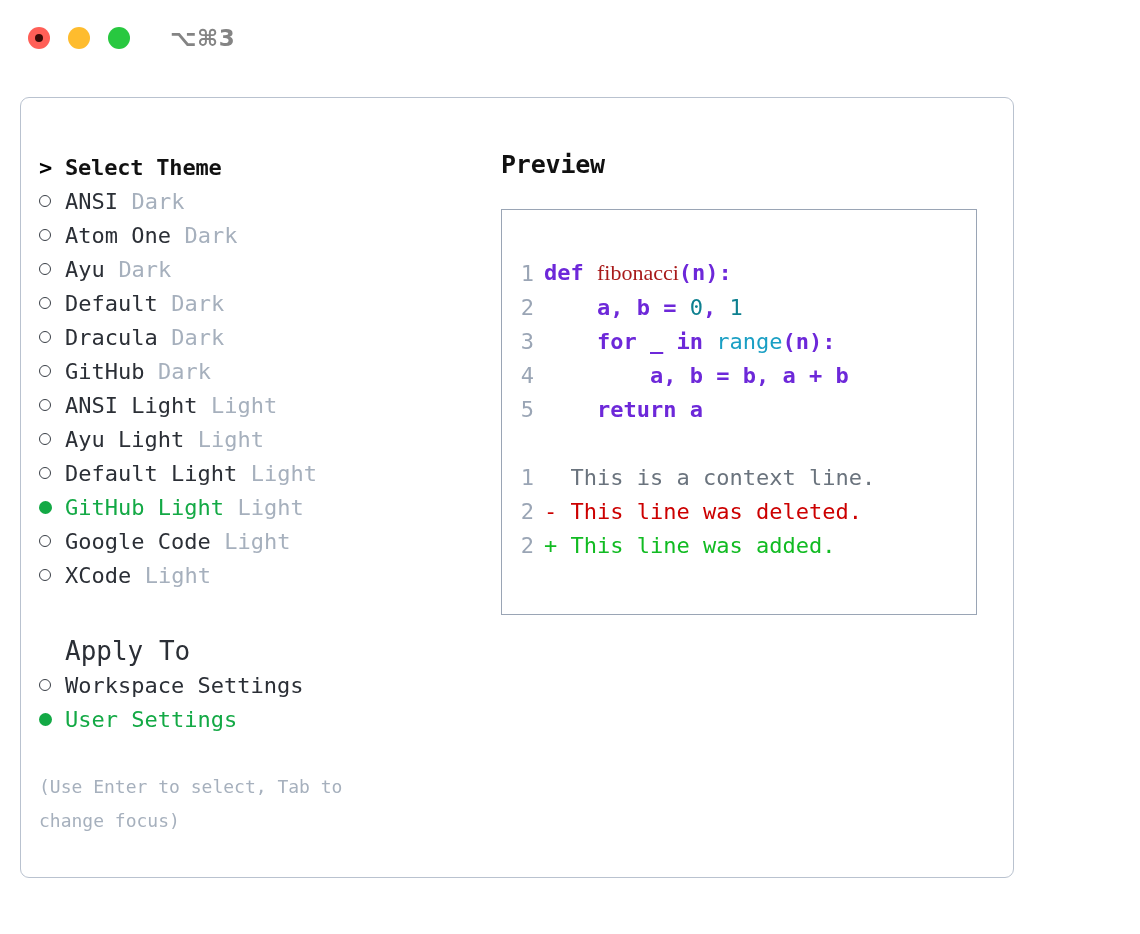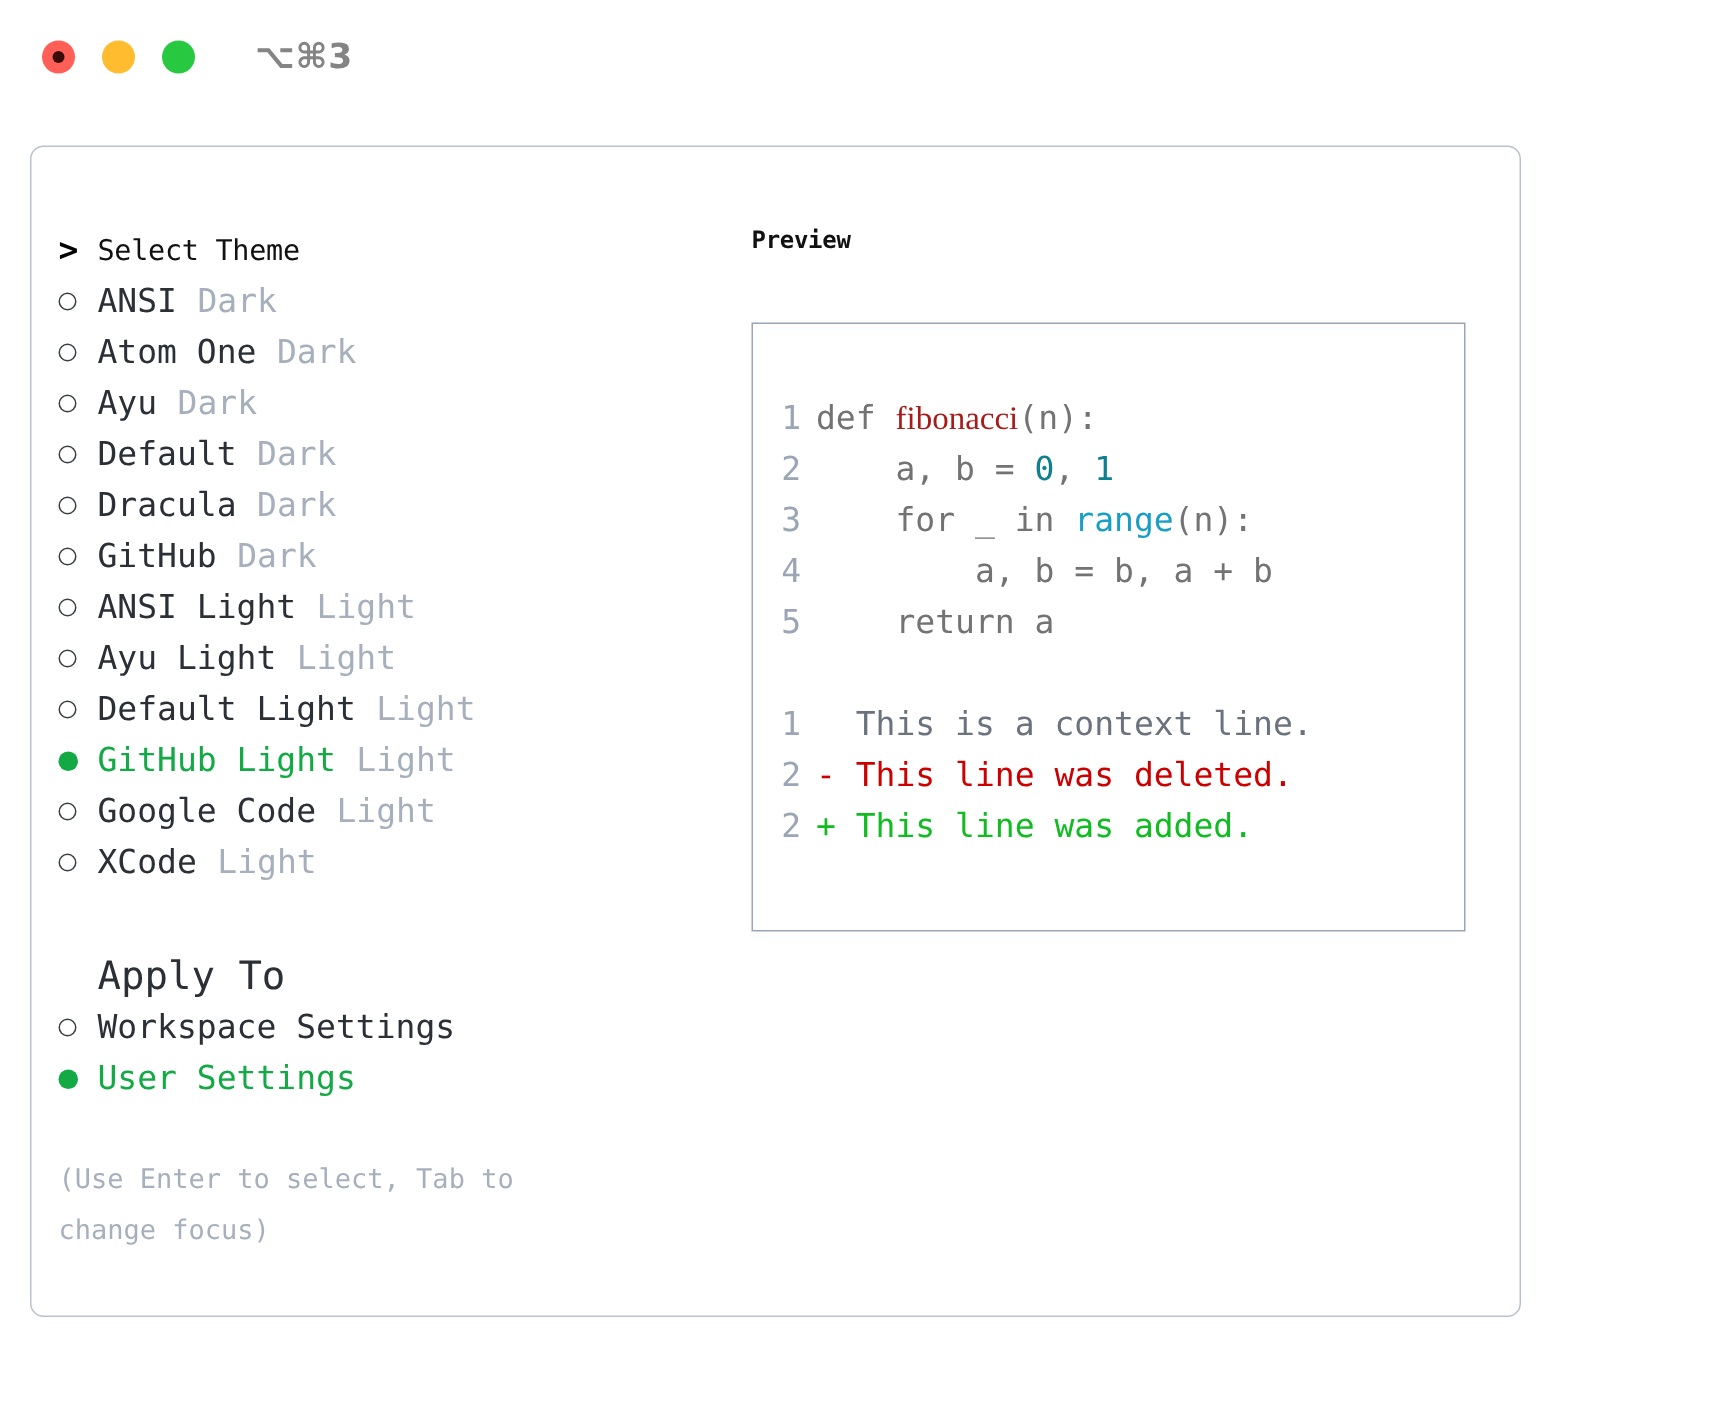--- a/index.html
+++ b/index.html
@@ -92,22 +92,22 @@
   }
   .prompt-marker {
     width: 26px;
     flex: 0 0 26px;
     color: #000000;
     font-weight: bold;
     font-size: 22px;
   }
   #select-theme-header .header-text {
     color: #111111;
-    font-weight: normal;
-    font-size: 19px;
+    font-weight: bold;
+    font-size: 22px;
     letter-spacing: -0.2px;
   }
   .bullet-cell {
     width: 26px;
     flex: 0 0 26px;
     display: flex;
     align-items: center;
   }
   .bullet-ring {
     width: 12px;
@@ -151,25 +151,25 @@
   }
 
   
   #preview-column {
     position: absolute;
     left: 480px;
     top: 52px;
     width: 500px;
   }
   #preview-title {
-    font-size: 16px;
+    font-size: 25px;
     font-weight: bold;
     color: #111111;
     letter-spacing: -0.2px;
-    margin-bottom: 46px;
+    margin-bottom: 30px;
   }
   #preview-box {
     width: 476px;
     height: 406px;
     border: 1.6px solid #9aa5b5;
     box-sizing: border-box;
     background: #ffffff;
     padding: 46px 0 0 0;
   }
   .code-line {
@@ -180,21 +180,21 @@
     white-space: pre;
   }
   .lineno {
     width: 42px;
     flex: 0 0 42px;
     text-align: right;
     padding-right: 10px;
     color: #9aa5b5;
     box-sizing: border-box;
   }
-  .code-text { color: #737373; }
+  .code-text { color: #6d28d9; font-weight: bold; }
   .tok-fn    { color: #a81b1b; font-family: Liberation Serif, serif; }
   .tok-num   { color: #0e8090; }
   .tok-builtin { color: #1a9fc4; }
   .blank-line { height: 34px; }
   .diff-context { color: #6a737d; }
   .diff-del     { color: #cc0000; }
   .diff-add     { color: #11bb22; text-align: right; }
 
   
   #corner-notch {

